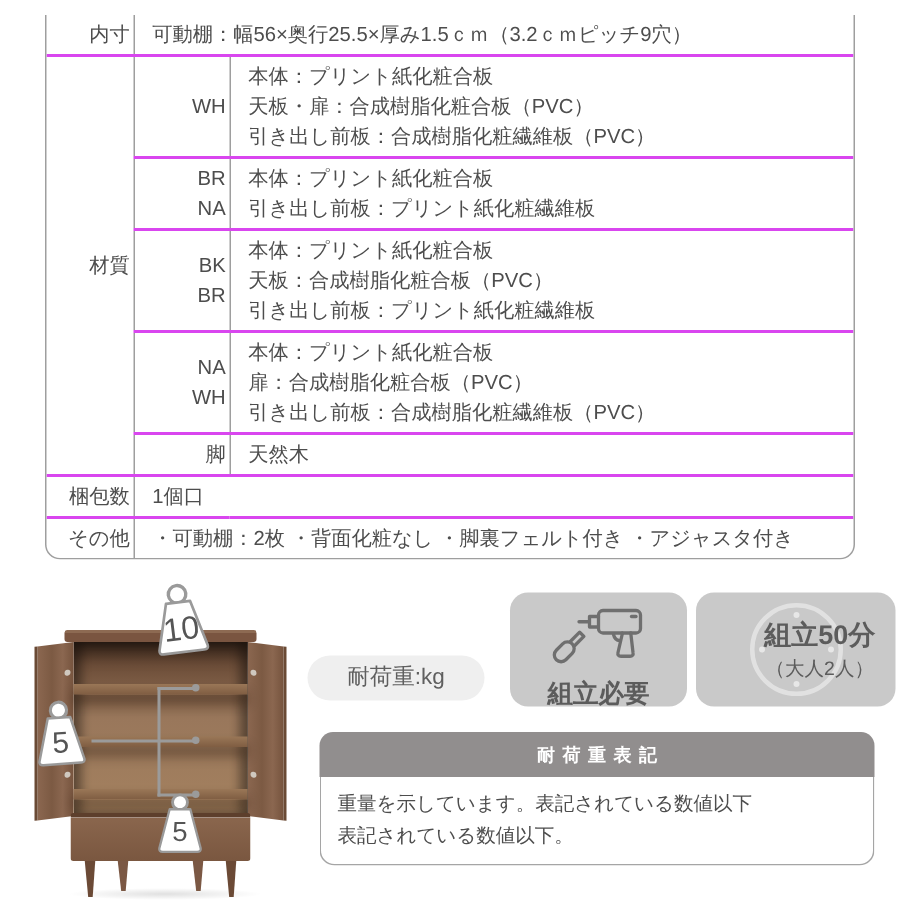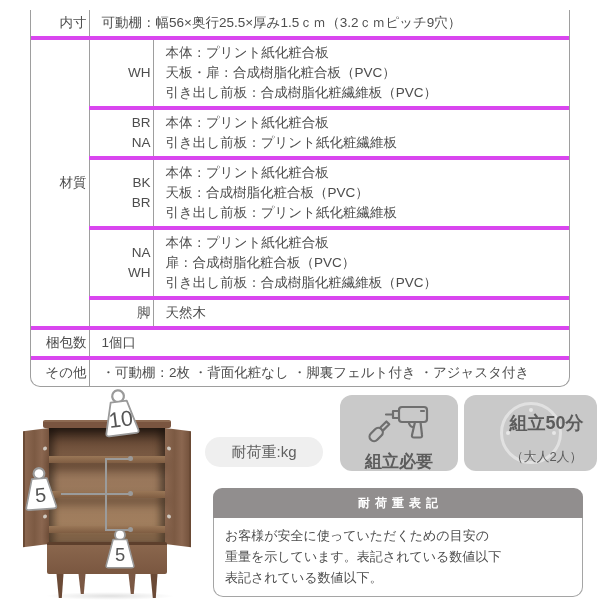--- a/index.html
+++ b/index.html
@@ -8,21 +8,21 @@
   body { position:relative; overflow:hidden; }
 
   
   .spec { position:absolute; left:30px; top:10px; width:540px; }
   .spec-header { background:#9b9797; color:#fff; height:32px; line-height:32px;
     text-align:center; font-size:18px; font-weight:bold; letter-spacing:8px;
     text-indent:8px; border-radius:9px 9px 0 0; }
   .spec-body { border:1px solid #9e9e9e; border-top:none;
     border-radius:0 0 10px 10px; overflow:hidden; background:#fff; }
   table { border-collapse:collapse; width:100%; }
-  th,td { border-left:1px solid #9e9e9e; border-top:4px solid #d946ef;
+  th,td { border-left:1px solid #9e9e9e; border-top:2px solid #d946ef;
     font-size:13.5px; font-weight:normal; line-height:20px; vertical-align:middle; }
   tr.first > th, tr.first > td { border-top:none; }
   th.c-label { border-left:none; width:58px; text-align:right; padding:3px 2px; }
   td.c-code { width:64px; text-align:right; padding:3px 2px; }
   td.c-desc, td.c-wide { padding:3px 6px 3px 12px; text-align:left; }
 
   
   .figure { position:absolute; left:15px; top:388px; width:200px; height:212px; }
   .cab-top { position:absolute; left:28px; top:32px; width:128px; height:8px;
     background:#7a5540; border-top:2px solid #8d6a52; border-radius:2px; }
@@ -63,21 +63,21 @@
     border-radius:12px; overflow:hidden; text-align:center; }
   .badge-assembly { left:340px; width:118px; padding-top:6px; }
   .badge-assembly .lbl { font-size:17px; font-weight:bold; color:#5c5c5c; margin-top:1px; }
   .badge-time { left:464px; width:133px;padding-left:32px; }
   .clock-ring { position:absolute; left:50%; top:50%; width:62px; height:62px;
     margin:-31px 0 0 -31px; border:3px solid rgba(255,255,255,.45); border-radius:50%; }
   .clock-dot { position:absolute; width:4px; height:4px; border-radius:50%;
     background:rgba(255,255,255,.55); }
   .badge-time .t1 { position:relative; font-size:18px; font-weight:bold; color:#5c5c5c;
     margin-top:16px; }
-  .badge-time .t2 { position:relative; font-size:13px; color:#5c5c5c; margin-top:13px; }
+  .badge-time .t2 { position:relative; font-size:13px; color:#5c5c5c; margin-top:2px; }
 
   
   .note { position:absolute; left:213px; top:488px; width:370px; }
   .note-header { background:#918e8e; color:#fff; height:30px; line-height:30px;
     text-align:center; font-size:12px; font-weight:bold; letter-spacing:5px;
     text-indent:5px; border-radius:9px 9px 0 0; }
   .note-body { border:1px solid #a5a5a5; border-top:none; border-radius:0 0 10px 10px;
     background:#fff; padding:8px 11px; font-size:13px; line-height:1.6; color:#4d4d4d; }
 </style>
 </head>
@@ -230,17 +230,16 @@
     <div class="clock-dot" style="left:3px; top:26px;"></div>
     <div class="clock-dot" style="right:3px; top:26px;"></div>
   </div>
   <div class="t1">組立50分</div>
   <div class="t2">（大人2人）</div>
 </div>
 
 <div class="note">
   <div class="note-header">耐荷重表記</div>
   <div class="note-body">
-    <div>お客様が安全に使っていただくための目安の</div>
     <div>重量を示しています。表記されている数値以下</div>
     <div>表記されている数値以下。</div>
   </div>
 </div>
 
 </body></html>

